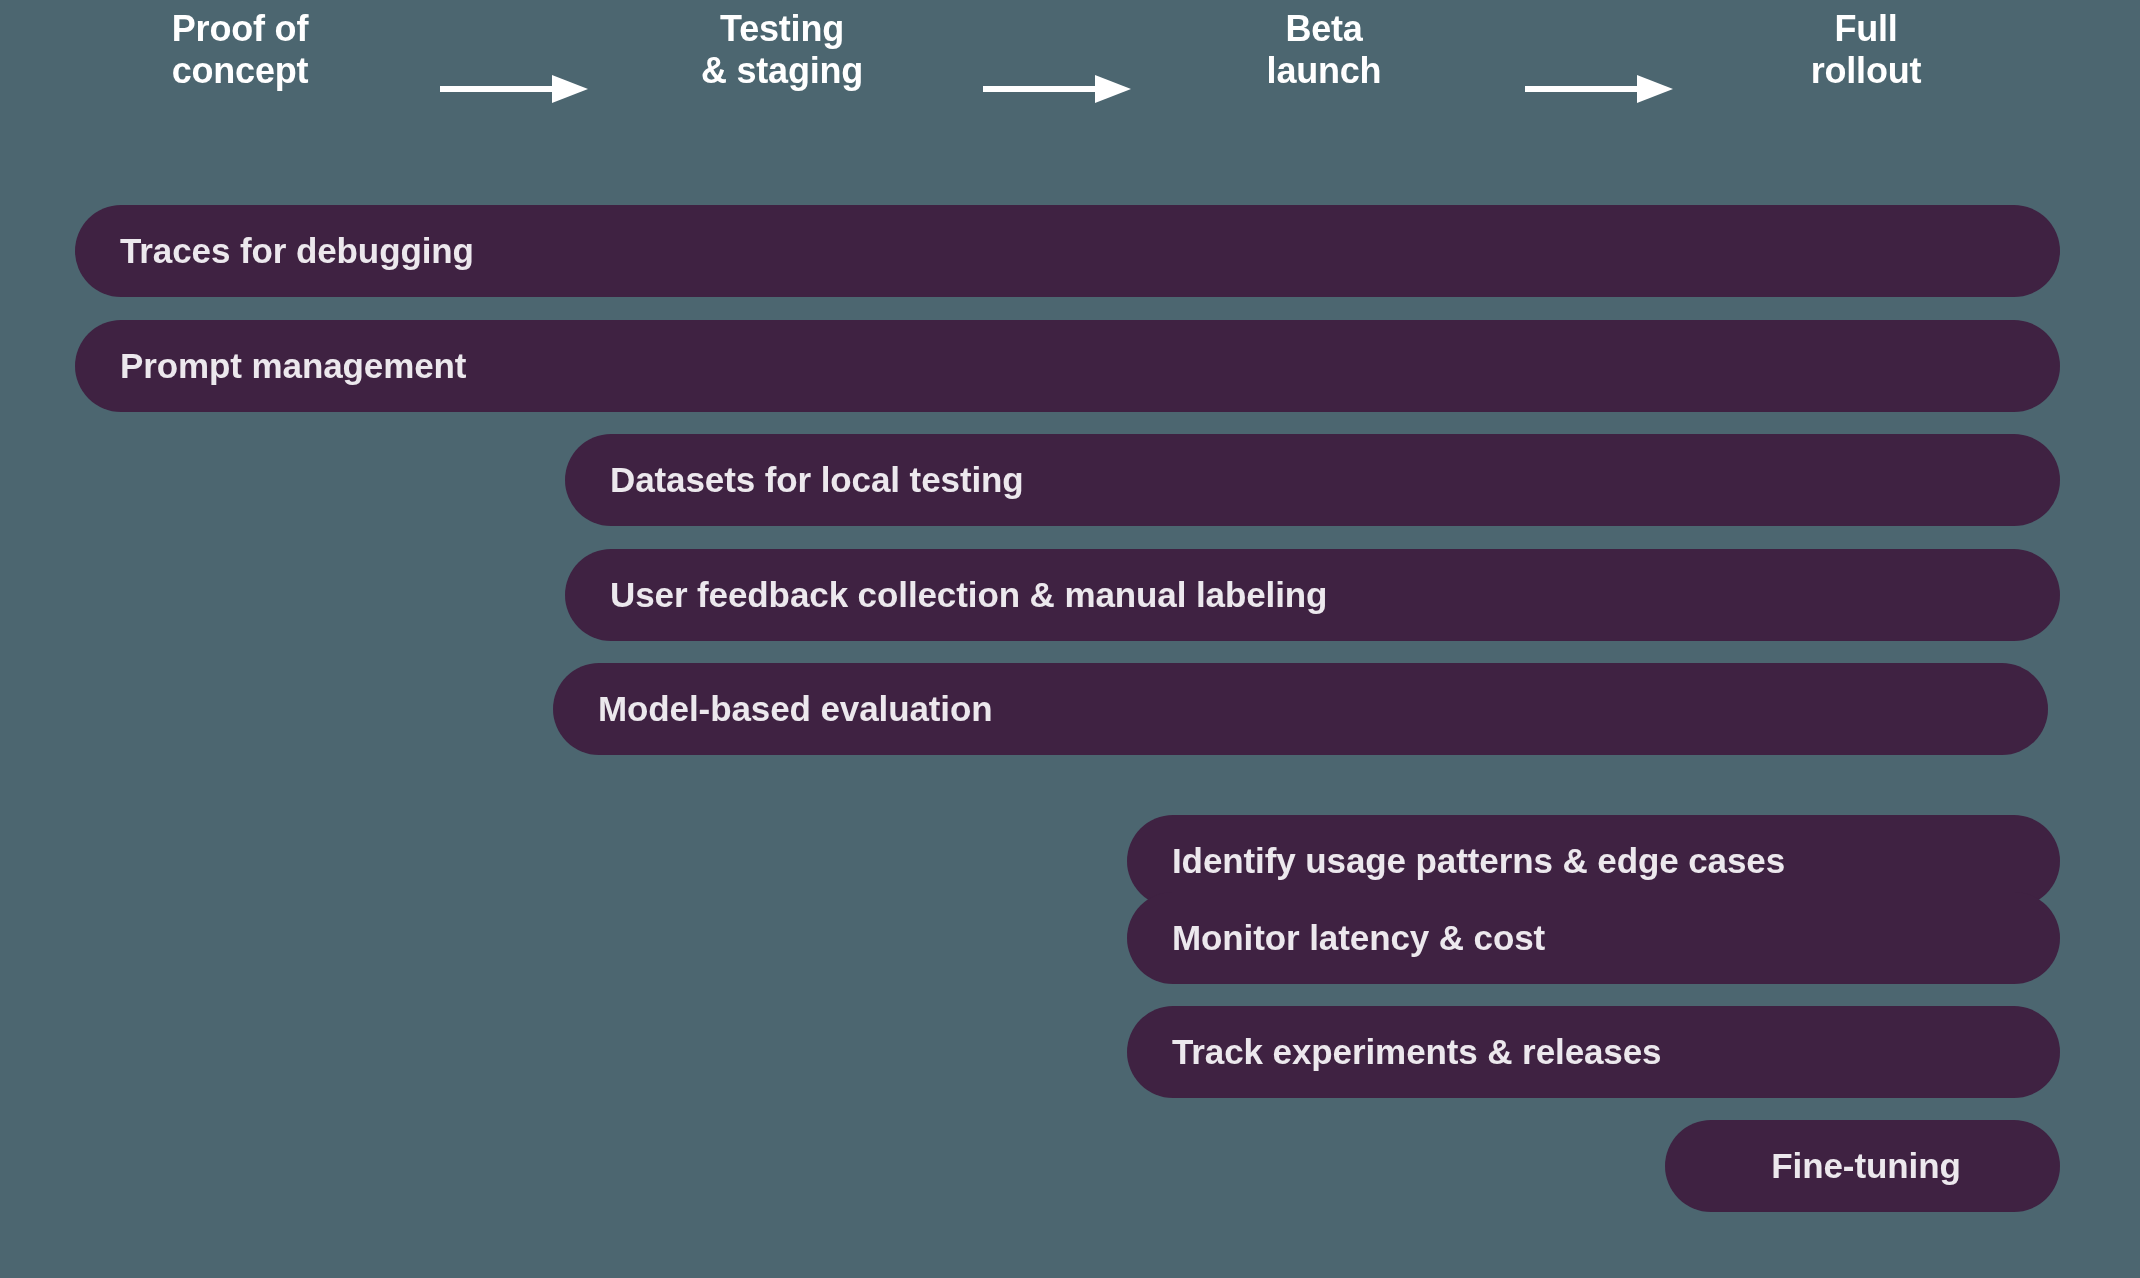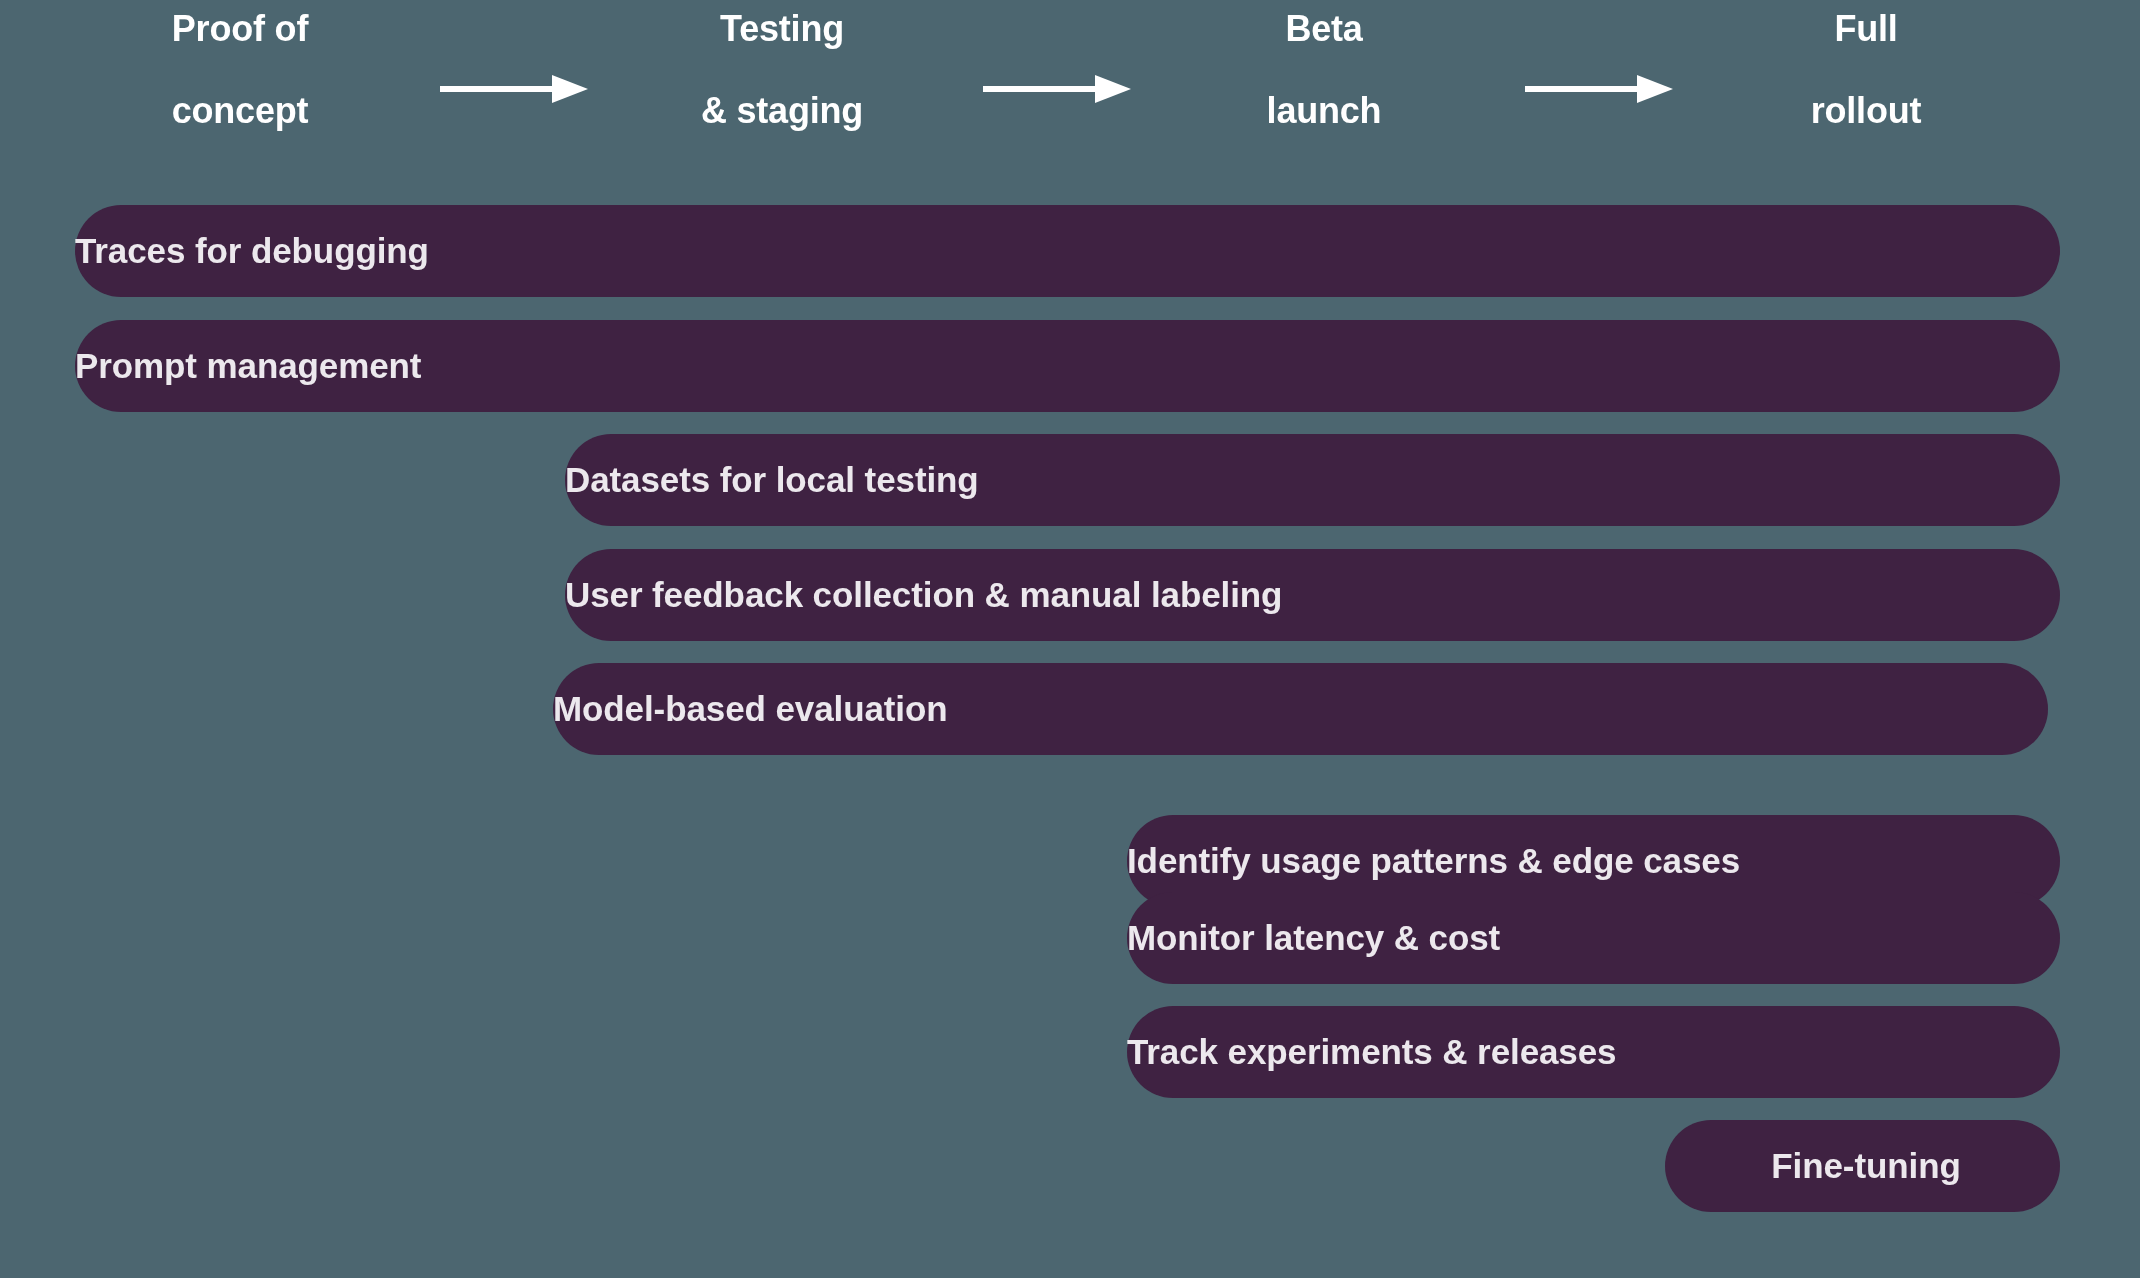--- a/index.html
+++ b/index.html
@@ -31,21 +31,21 @@
     width: 340px;
     text-align: center;
     color: #ffffff;
     font-size: 36px;
     font-weight: bold;
     line-height: 1.16;
     letter-spacing: -0.2px;
     white-space: pre-line;
   }
   .stage-l1 { display: block; }
-  .stage-l2 { display: block; margin-top: 40px; }
+  .stage-l2 { display: block; }
 
   .arrow {
     position: absolute;
     top: 74px;
     width: 148px;
     height: 30px;
   }
   .arrow svg { display: block; width: 148px; height: 30px; }
 
   
@@ -64,20 +64,21 @@
     display: flex;
     align-items: center;
     box-sizing: border-box;
   }
   .bar-label {
     color: #ece8ed;
     font-size: 35px;
     font-weight: bold;
     letter-spacing: -0.1px;
     white-space: nowrap;
+    padding-left: 45px;
   }
   .bar.center .bar-label {
     padding-left: 7px;
     width: 100%;
     text-align: center;
   }
 </style>
 </head>
 <body>
 

